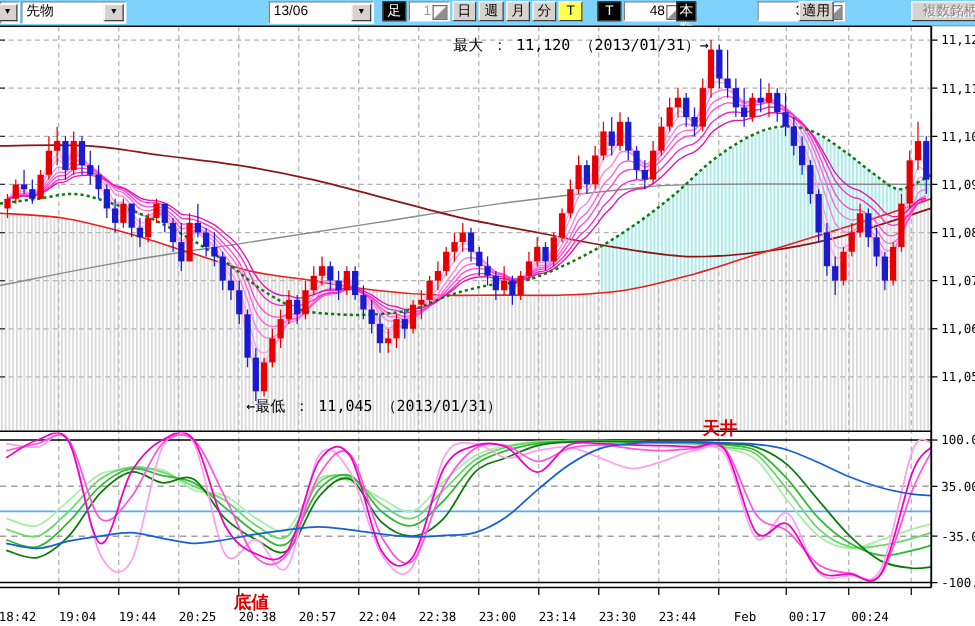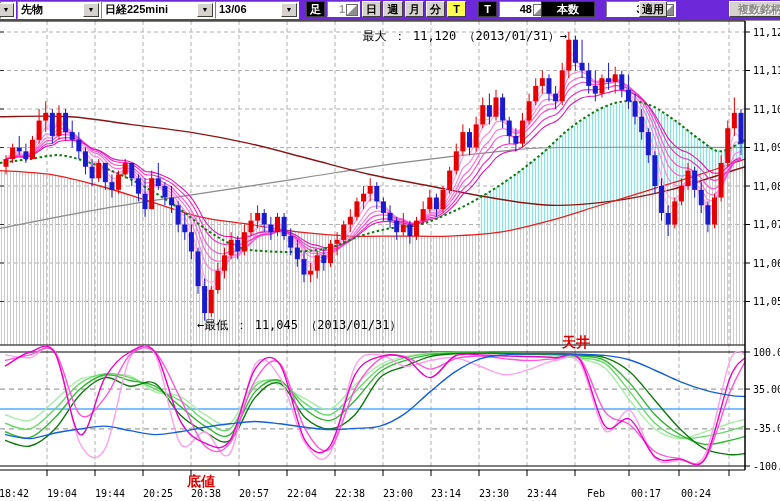--- a/index.html
+++ b/index.html
@@ -4,21 +4,21 @@
 <style>
   html,body{margin:0;padding:0;}
   body{
     width:780px;height:501px;overflow:hidden;position:relative;
     background:#ffffff;font-family:"Liberation Sans",sans-serif;
     -webkit-font-smoothing:none;
   }
   
   .toolbar{
     position:absolute;left:0;top:0;width:780px;height:20px;
-    background:#6d28d9;border-bottom:1px solid #9a9792;font-weight:bold;
+    background:#7dd3fc;border-bottom:1px solid #9a9792;
   }
   .combo{
     position:absolute;top:1px;height:16px;background:#ffffff;
     border:1px solid;border-color:#808080 #ffffff #ffffff #808080;
     font-size:11px;line-height:15px;color:#000;
   }
   .combo .combo-text{position:absolute;left:3px;top:0;white-space:nowrap;}
   .combo-btn{
     position:absolute;right:1px;top:1px;width:14px;height:12px;
     background:#d6d3ce;border:1px solid;border-color:#ffffff #404040 #404040 #ffffff;
@@ -55,24 +55,20 @@
 </style>
 </head>
 <body>
 
 <div class="toolbar">
   <div class="combo" style="left:0;width:14px">
     <div class="combo-btn">▼</div>
   </div>
   <div class="combo" style="left:17px;width:82px">
     <span class="combo-text">先物</span>
-    <div class="combo-btn">▼</div>
-  </div>
-  <div class="combo" style="left:101px;width:112px">
-    <span class="combo-text">日経225mini</span>
     <div class="combo-btn">▼</div>
   </div>
   <div class="combo" style="left:215px;width:82px">
     <span class="combo-text">13/06</span>
     <div class="combo-btn">▼</div>
   </div>
   <div class="tb-black" style="left:306px;width:19px">足</div>
   <div class="spin-field" style="left:327px;width:33px">
     <span class="val dim">1</span>
     <div class="spin-icon"></div>
@@ -80,21 +76,21 @@
   <div class="tb-btn" style="left:362px;width:19px">日</div>
   <div class="tb-btn" style="left:383px;width:20px">週</div>
   <div class="tb-btn" style="left:405px;width:19px">月</div>
   <div class="tb-btn" style="left:426px;width:19px">分</div>
   <div class="tb-btn yellow" style="left:447px;width:19px">T</div>
   <div class="tb-black" style="left:478px;width:19px">T</div>
   <div class="spin-field" style="left:499px;width:48px">
     <span class="val">48</span>
     <div class="spin-icon"></div>
   </div>
-  <div class="tb-black" style="left:541px;width:54px">本数</div>
+  <div class="tb-black" style="left:541px;width:16px">本数</div>
   <div class="spin-field" style="left:606px;width:70px">
     <span class="val">3000</span>
     <div class="spin-icon"></div>
   </div>
   <div class="tb-btn" style="left:639px;width:28px">適用</div>
   <div class="tb-btn disabled" style="left:729px;width:62px">複数銘柄</div>
 </div>
 
 <div id="chart">
   <svg id="chart-svg" width="780" height="481" viewBox="0 0 780 481">

